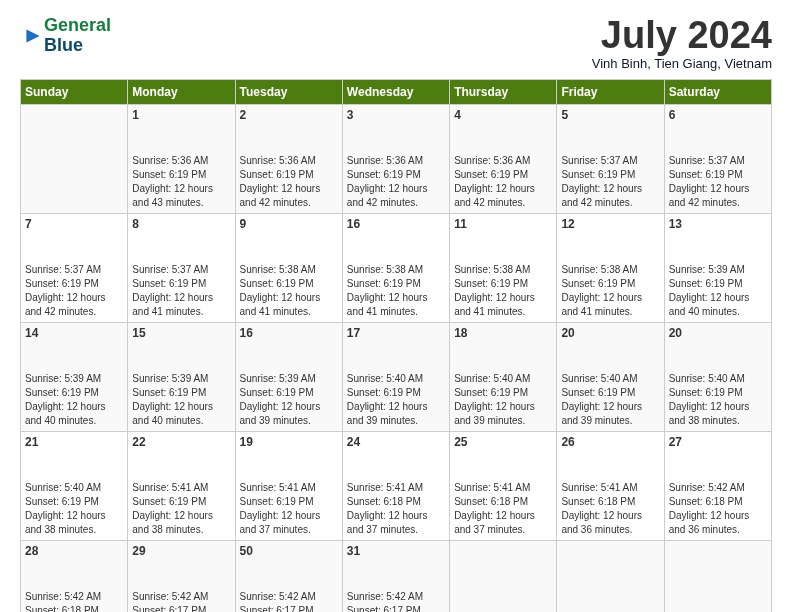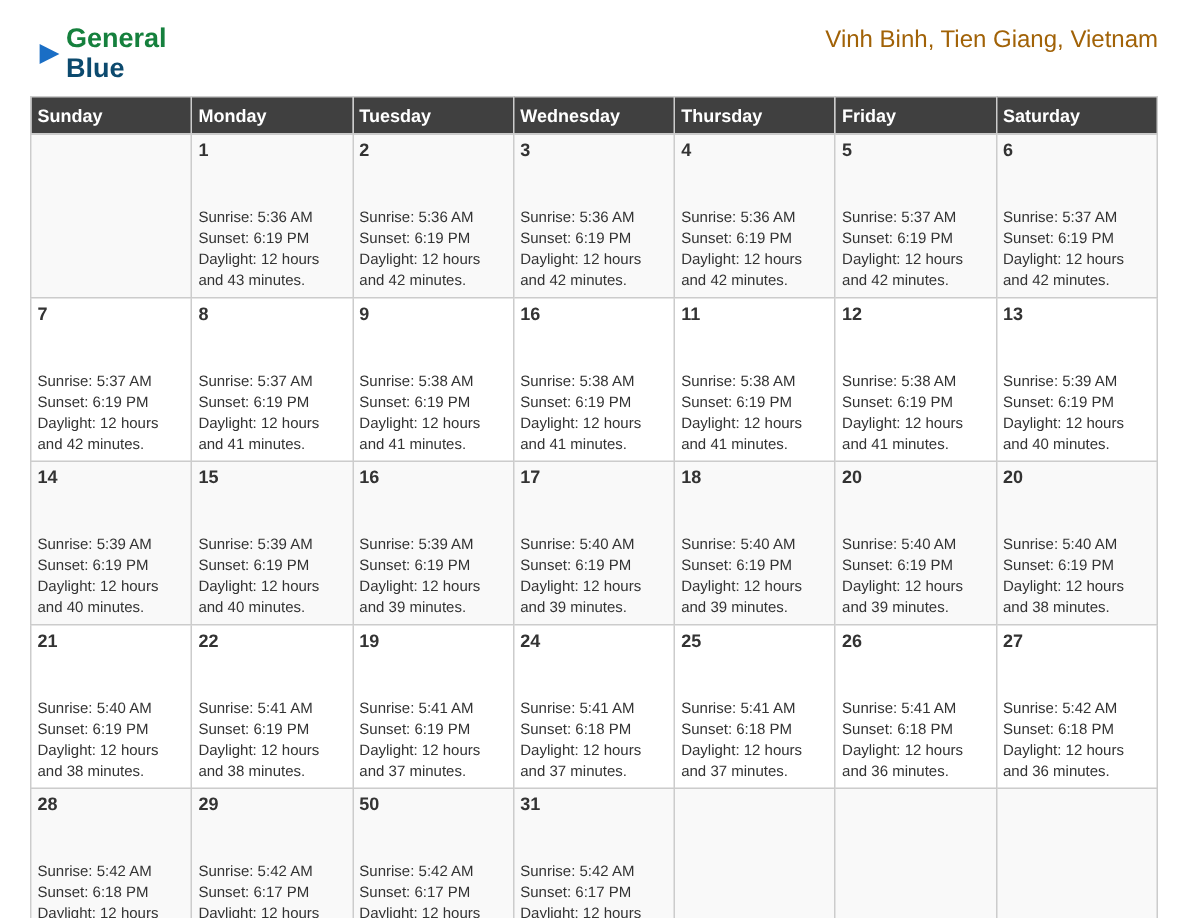--- a/index.html
+++ b/index.html
@@ -41,31 +41,31 @@
     .title-block {
       text-align: right;
     }
     .month-title {
       font-size: 38px;
       font-weight: bold;
       color: #333;
       line-height: 1;
     }
     .location {
-      font-size: 16px;
-      color: #a16207;
+      font-size: 13px;
+      color: #0f172a;
       margin-top: 2px;
     }
     table {
       width: 100%;
       border-collapse: collapse;
       table-layout: fixed;
     }
     thead tr th {
-      background: #404040;
+      background: #4d7c0f;
       color: #fff;
       font-size: 12px;
       padding: 5px 4px;
       text-align: left;
       border: 1px solid #ccc;
       font-weight: bold;
     }
     tbody tr td {
       vertical-align: top;
       border: 1px solid #ccc;
@@ -100,20 +100,21 @@
     <div class="logo">
       <svg class="logo-arrow" viewBox="0 0 40 40">
         <polygon points="8,8 32,20 8,32" fill="#1a6ec5"></polygon>
       </svg>
       <div class="logo-text">
         <span>General</span><br>
         <span style="color:#0c4a6e;">Blue</span>
       </div>
     </div>
     <div class="title-block">
+      <div class="month-title">July 2024</div>
       <div class="location">Vinh Binh, Tien Giang, Vietnam</div>
     </div>
   </div>
 
   <table>
     <thead>
       <tr>
       <th>Sunday</th>
           <th>Monday</th>
           <th>Tuesday</th>

